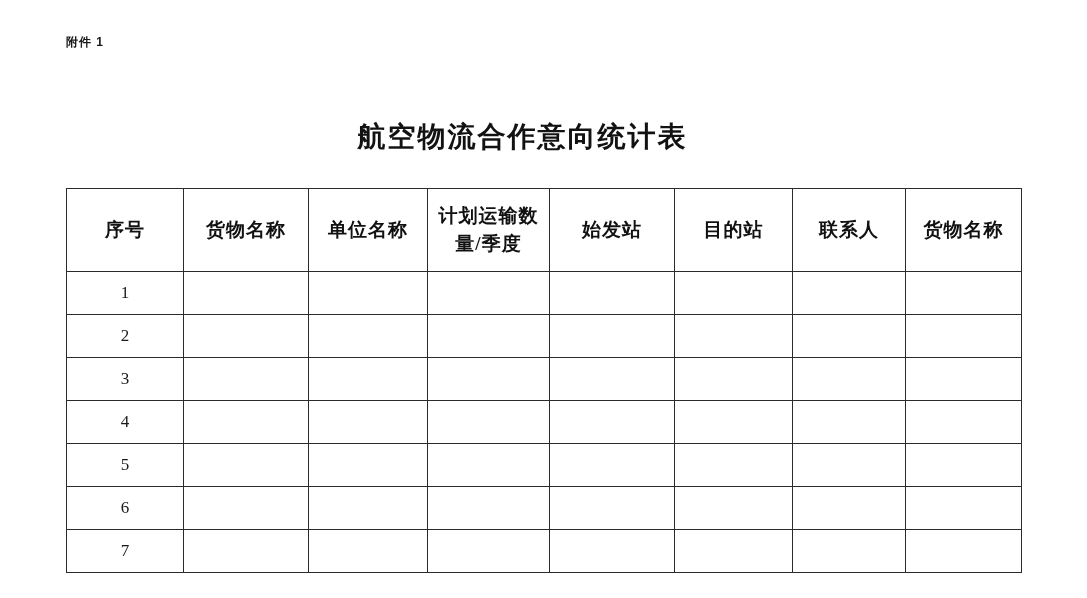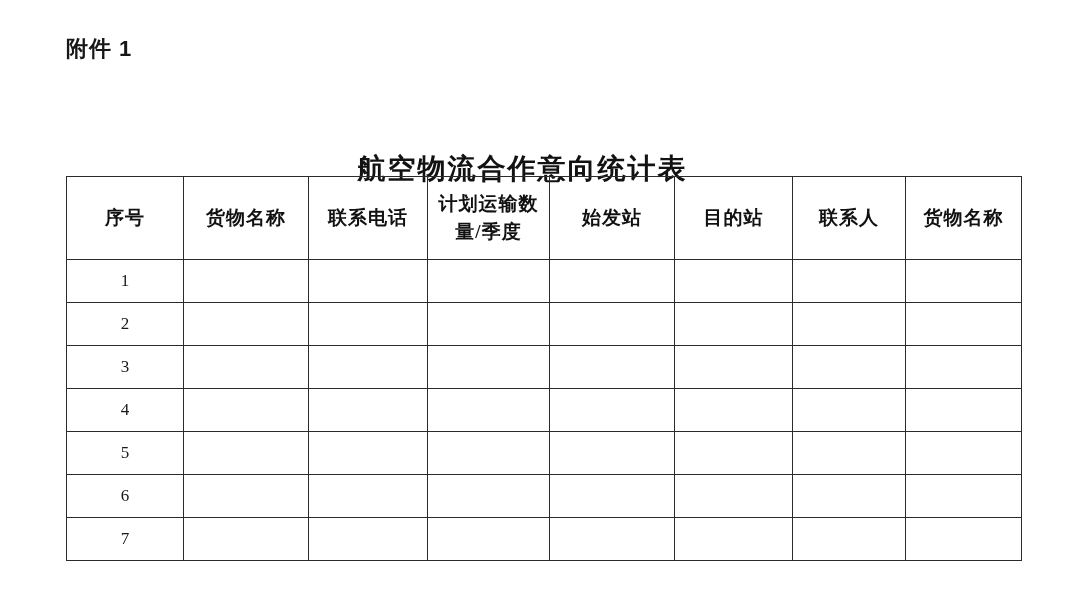--- a/index.html
+++ b/index.html
@@ -21,44 +21,43 @@
     width: 1087px;
     height: 598px;
     box-sizing: border-box;
   }
 
   .attachment-label {
     position: absolute;
     left: 66px;
     top: 34px;
     font-family: "Liberation Sans", "DejaVu Sans", sans-serif;
-    font-size: 22px;
+    font-size: 12px;
     font-weight: 700;
     letter-spacing: 1px;
     color: #171717;
   }
 
   .doc-title {
     position: absolute;
     left: 0;
     top: 118px;
     width: 1045px;
     text-align: center;
     font-family: "Liberation Serif", "DejaVu Serif", serif;
     font-size: 28px;
     font-weight: 700;
     letter-spacing: 2px;
     color: #121212;
-    margin-top: 32px;
   }
 
   .table-wrap {
     position: absolute;
     left: 66px;
-    top: 176px;
+    top: 188px;
     width: 955px;
   }
 
   table.stat-table {
     border-collapse: collapse;
     width: 955px;
     table-layout: fixed;
   }
 
   table.stat-table th,
@@ -127,21 +126,21 @@
       </colgroup>
       <thead>
         <tr>
           <th>
               <span class="hdr-multiline">序号</span>
             </th>
           <th>
               <span class="hdr-multiline">货物名称</span>
             </th>
           <th>
-              <span class="hdr-multiline">联系电话</span>
+              <span class="hdr-multiline">单位名称</span>
             </th>
           <th>
               <span class="hdr-multiline">计划运输数量/季度</span>
             </th>
           <th>
               <span class="hdr-multiline">始发站</span>
             </th>
           <th>
               <span class="hdr-multiline">目的站</span>
             </th>

